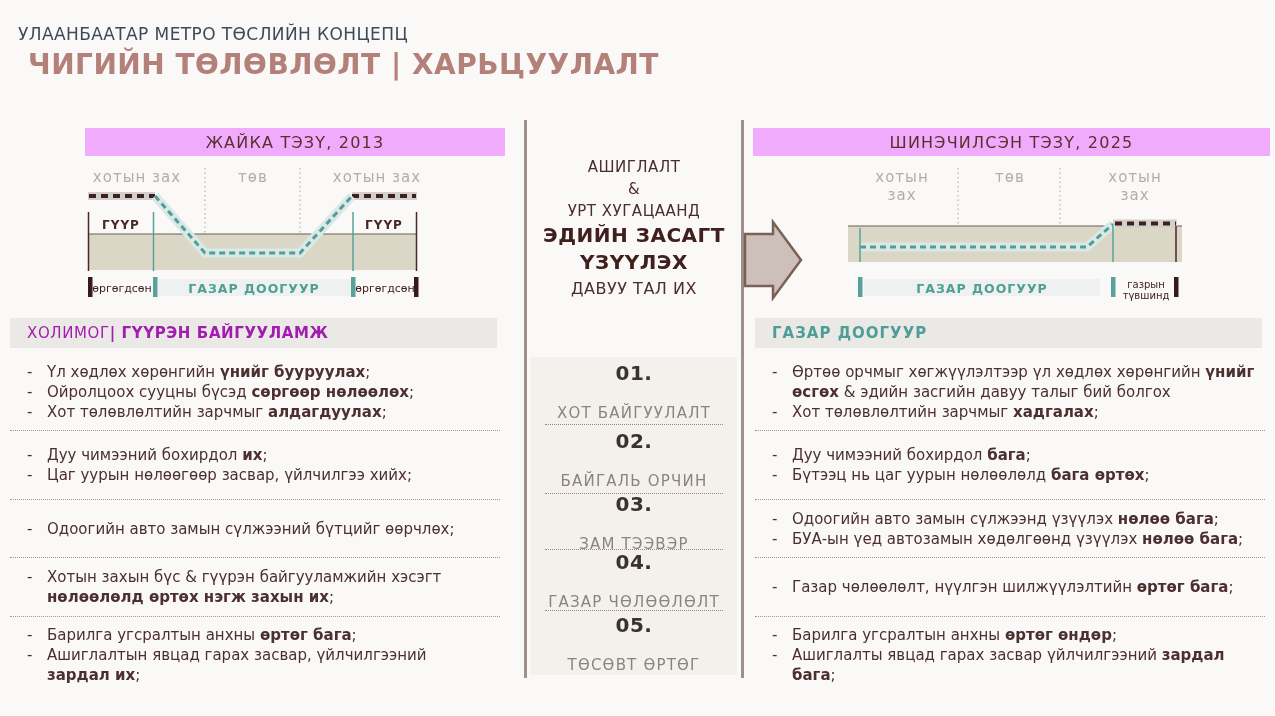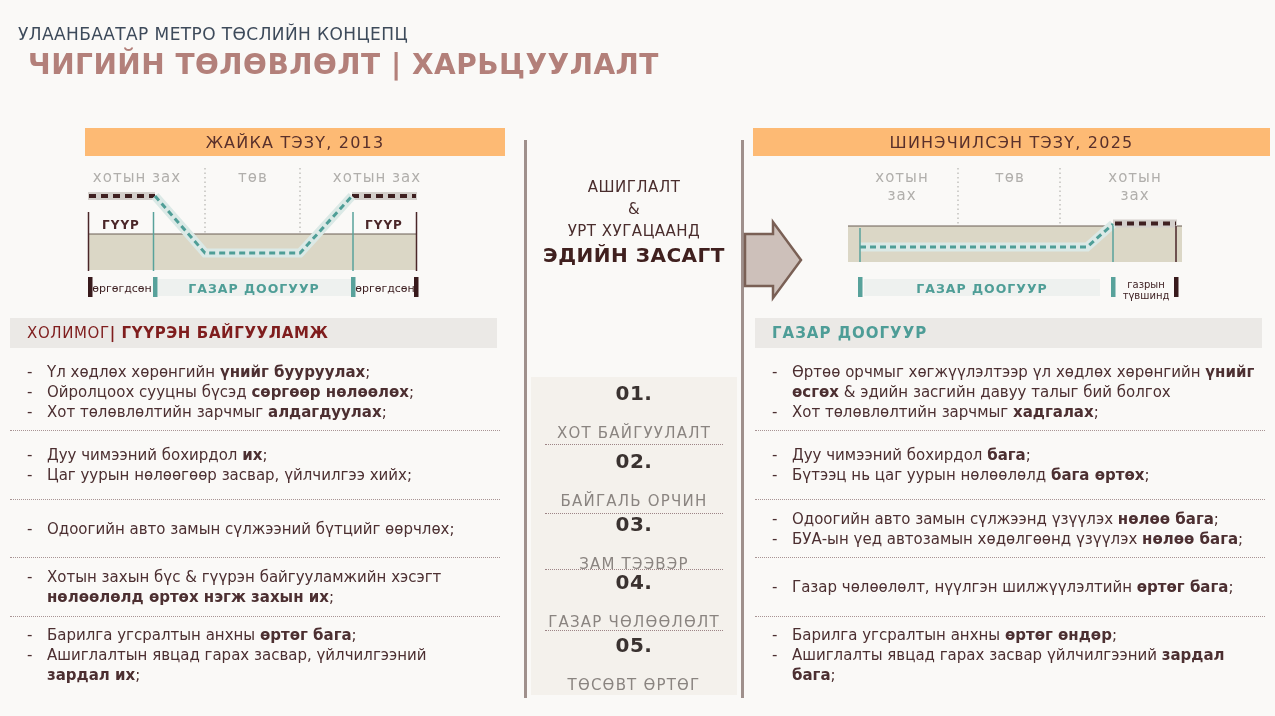--- a/index.html
+++ b/index.html
@@ -17,52 +17,52 @@
     position:absolute;left:18px;top:24px;
     font-size:17px;letter-spacing:.4px;color:#3d4a5a;
   }
   .main-title{
     position:absolute;left:28px;top:48px;
     font-size:28px;font-weight:bold;letter-spacing:.5px;color:#b3807a;
   }
 
   
   .bar{
-    position:absolute;height:28px;background:#fdba74;
+    position:absolute;height:28px;background:#f0abfc;
     display:flex;align-items:center;justify-content:center;
     font-size:16px;letter-spacing:1.2px;color:#59302b;
   }
   .lp-bar{left:85px;top:128px;width:420px;}
   .rp-bar{left:753px;top:128px;width:517px;text-align:right;}
 
   
   .secbar{
     position:absolute;height:30px;background:#ebe9e6;
     display:flex;align-items:center;
     font-size:15px;letter-spacing:.6px;padding-left:17px;box-sizing:border-box;
   }
-  .lp-secbar{left:10px;top:318px;width:487px;color:#7f1d1d;}
+  .lp-secbar{left:10px;top:318px;width:487px;color:#a21caf;}
   .rp-secbar{left:755px;top:318px;width:507px;color:#4e9d97;font-weight:bold;letter-spacing:1px;}
   .secbar .bold{font-weight:bold;}
 
   
   .groups{position:absolute;top:353px;font-size:15px;line-height:20px;color:#4c2f31;}
   .lp-groups{left:10px;width:490px;}
   .rp-groups{left:755px;width:510px;}
   .sec{display:flex;flex-direction:column;justify-content:center;box-sizing:border-box;}
   .sec:not(:last-child){border-bottom:1.5px dotted #a89494;}
   .sec1{height:78px}.sec2{height:69px}.sec3{height:58px}.sec4{height:59px}.sec5{height:76px}
   .row{display:flex;padding-left:17px;}
   .row .dash{width:20px;flex:0 0 20px;}
   .row .txt{flex:1;padding-right:6px;}
   .bold{font-weight:bold;}
 
   
   .mid{
-    position:absolute;left:524px;top:140px;width:220px;height:558px;
+    position:absolute;left:524px;top:120px;width:220px;height:558px;
     border-left:3px solid #9f908c;border-right:3px solid #9f908c;
     box-sizing:border-box;
   }
   .mid-top{position:absolute;left:0;right:0;top:36px;text-align:center;color:#4a2d2d;}
   .mh{letter-spacing:.5px;}
   .mh.n{font-size:15px;line-height:22px;}
   .mh.b{font-size:20px;line-height:27px;font-weight:bold;color:#40201f;}
   .mh.last{font-size:16px;line-height:26px;}
   .mid-box{
     position:absolute;left:4px;right:4px;top:237px;height:318px;
@@ -188,20 +188,22 @@
         </div>
       </div>
     </div>
 
   <div class="mid">
     <div class="mid-top" id="mid-top">
         <div class="mh n">АШИГЛАЛТ</div>
         <div class="mh n">&amp;</div>
         <div class="mh n">УРТ ХУГАЦААНД</div>
         <div class="mh b">ЭДИЙН ЗАСАГТ</div>
+        <div class="mh b">ҮЗҮҮЛЭХ</div>
+        <div class="mh n last">ДАВУУ ТАЛ ИХ</div>
       </div>
     <div class="mid-box" id="mid-items">
         <div class="msec msec1">
           <div class="mnum">01.</div>
           <div class="mlabel">ХОТ БАЙГУУЛАЛТ</div>
         </div>
         <div class="msec msec2">
           <div class="mnum">02.</div>
           <div class="mlabel">БАЙГАЛЬ ОРЧИН</div>
         </div>

